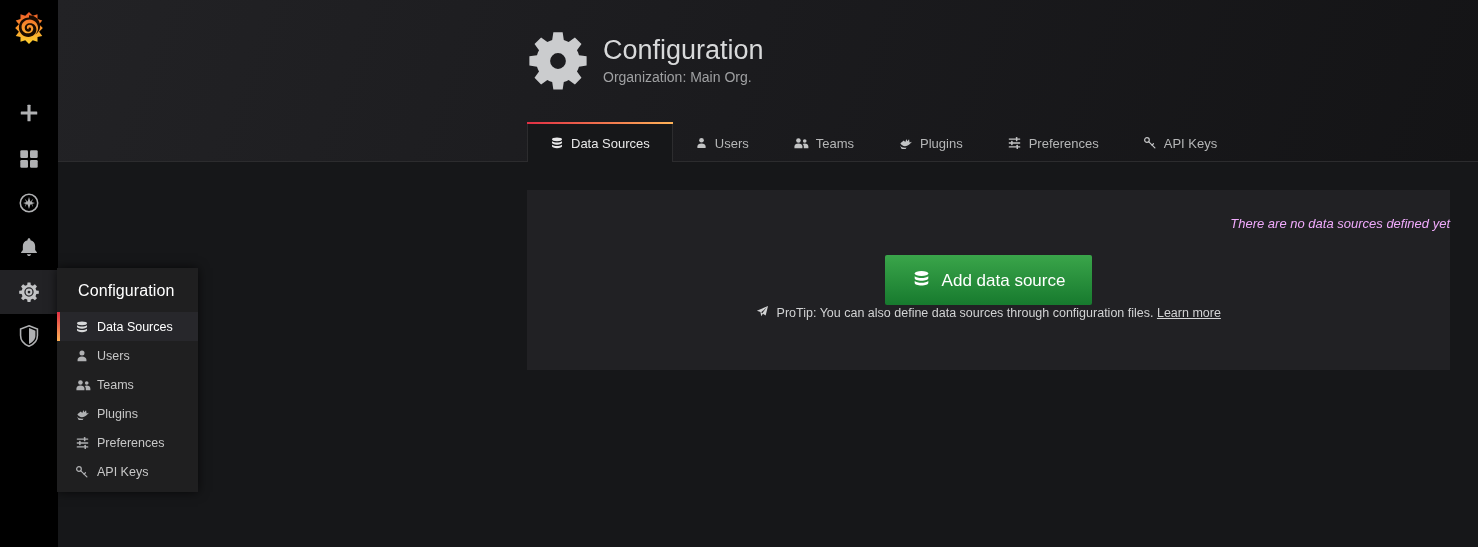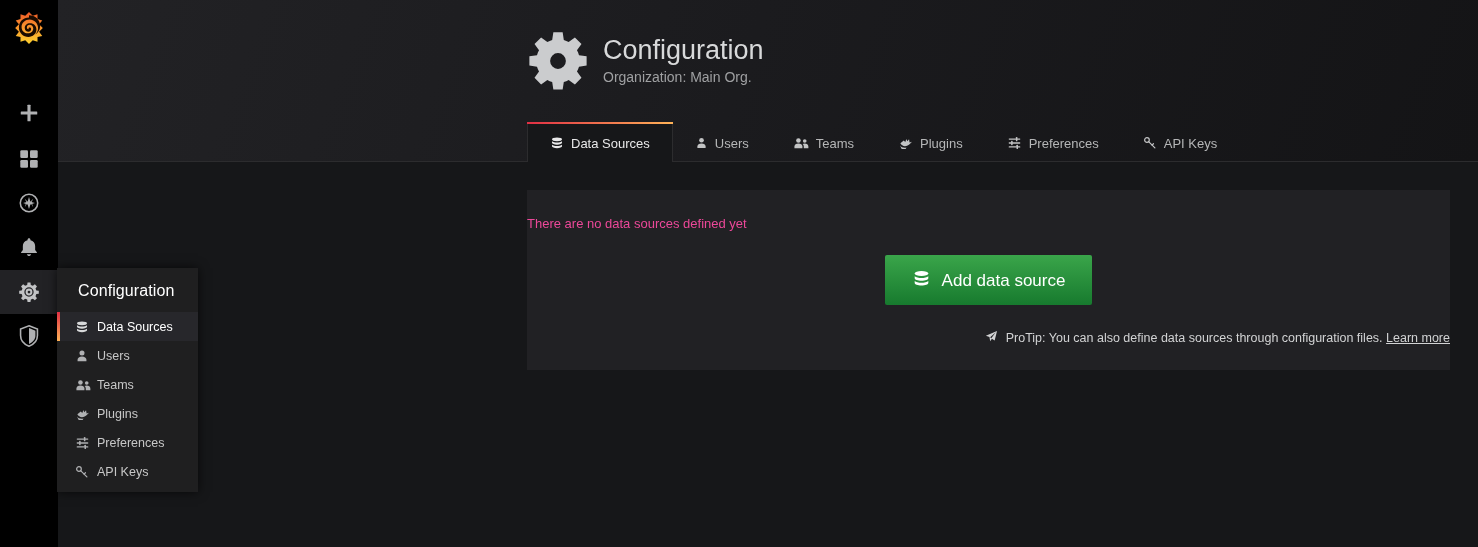--- a/index.html
+++ b/index.html
@@ -164,44 +164,44 @@
   #panel {
     position: absolute;
     left: 527px;
     top: 190px;
     width: 923px;
     height: 180px;
     background: #212124;
   }
 
   .empty-note {
-    text-align: left;
-    color: #ec4899;
+    text-align: right;
+    color: #f0abfc;
     font-size: 13px;
+    font-style: italic;
     padding-top: 26px;
   }
 
   .btn-wrap { text-align: center; margin-top: 24px; }
   .btn-add {
     display: inline-flex;
     align-items: center;
     gap: 11px;
     background: linear-gradient(#3aa54a, #177a2e);
     color: #ffffff;
     font-size: 17px;
     border: none;
     border-radius: 2px;
     padding: 14px 27px;
     cursor: pointer;
     line-height: 1;
   }
 
   .protip {
-    text-align: right;
-    margin-top: 25px;
+    text-align: center;
     color: #d2d3d4;
     font-size: 12.5px;
   }
   .protip .pt-icon { margin-right: 4px; display: inline-block; vertical-align: -1px; }
   .protip a {
     color: #d2d3d4;
     text-decoration: underline;
   }
 </style>
 </head>

